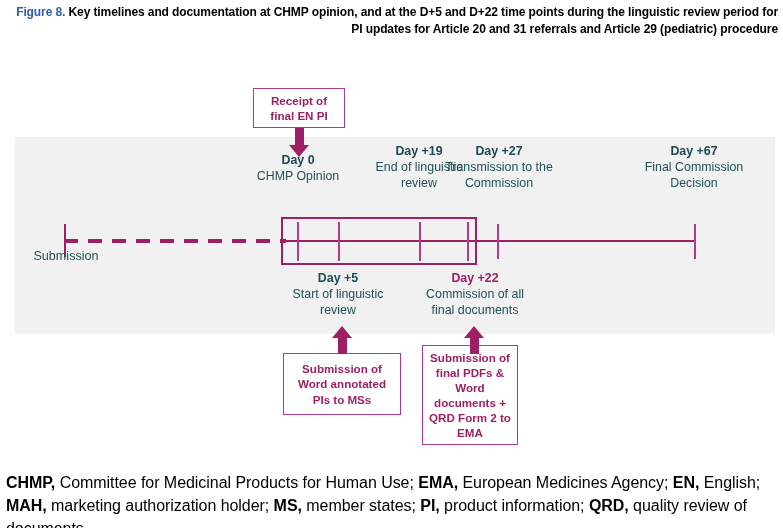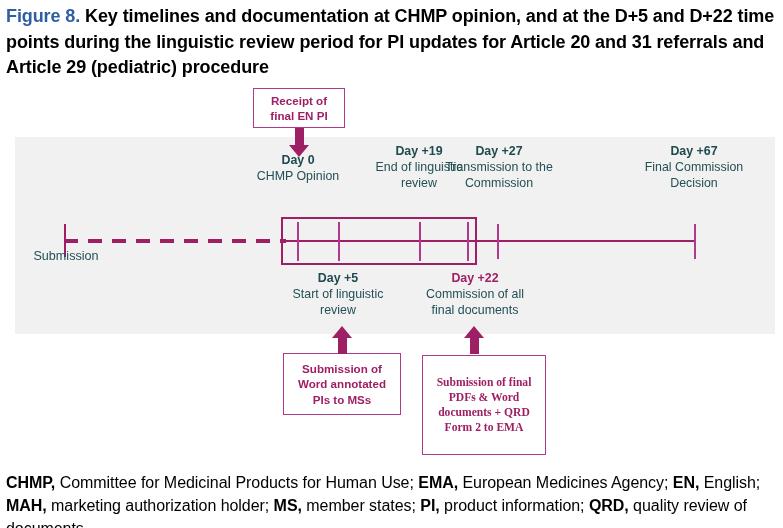--- a/index.html
+++ b/index.html
@@ -16,25 +16,26 @@
     font-family: "Liberation Sans", sans-serif;
     color: #000000;
   }
 
   
   .fig-caption {
     position: absolute;
     left: 6px;
     top: 4px;
     width: 772px;
-    font-size: 18px;
+    font-size: 12px;
     font-weight: bold;
     line-height: 1.42;
     letter-spacing: -0.1px;
     color: #000000;
+    text-align: right;
   }
   .fig-caption .fig-num {
     color: #2e5fa3;
     font-weight: bold;
   }
 
   
   .figure-area {
     position: absolute;
     left: 0;
@@ -77,24 +78,23 @@
     height: 40px;
   }
   .callout-word {
     left: 283px;
     top: 275px;
     width: 118px;
     height: 62px;
   }
   .callout-final {
     left: 422px;
-    top: 277px;
-    width: 124px;
+    top: 267px;
+    width: 96px;
     height: 100px;
-    font-family: Liberation Serif, serif;
   }
 
   
   .arrow {
     position: absolute;
   }
   .arrow .shaft {
     position: absolute;
     background: #9e1f63;
     width: 9px;

